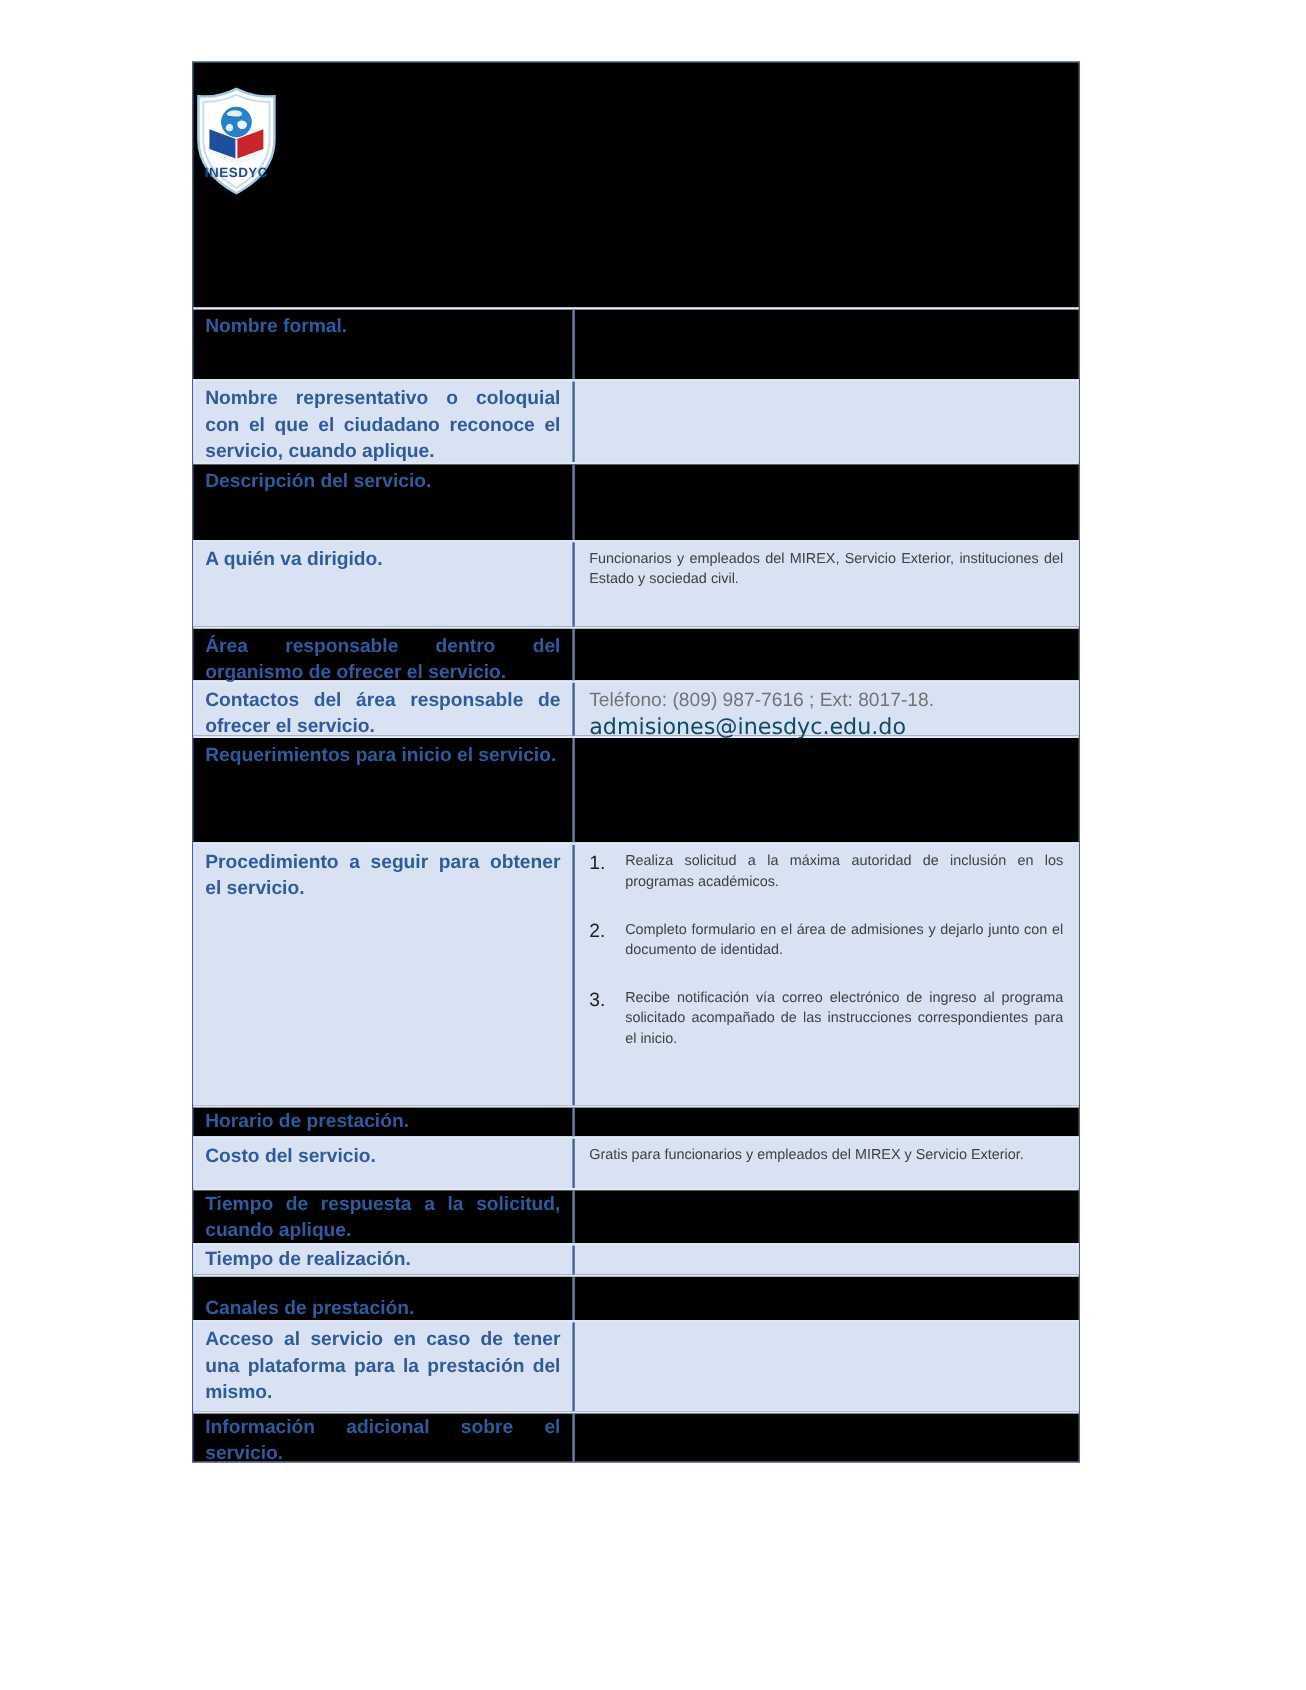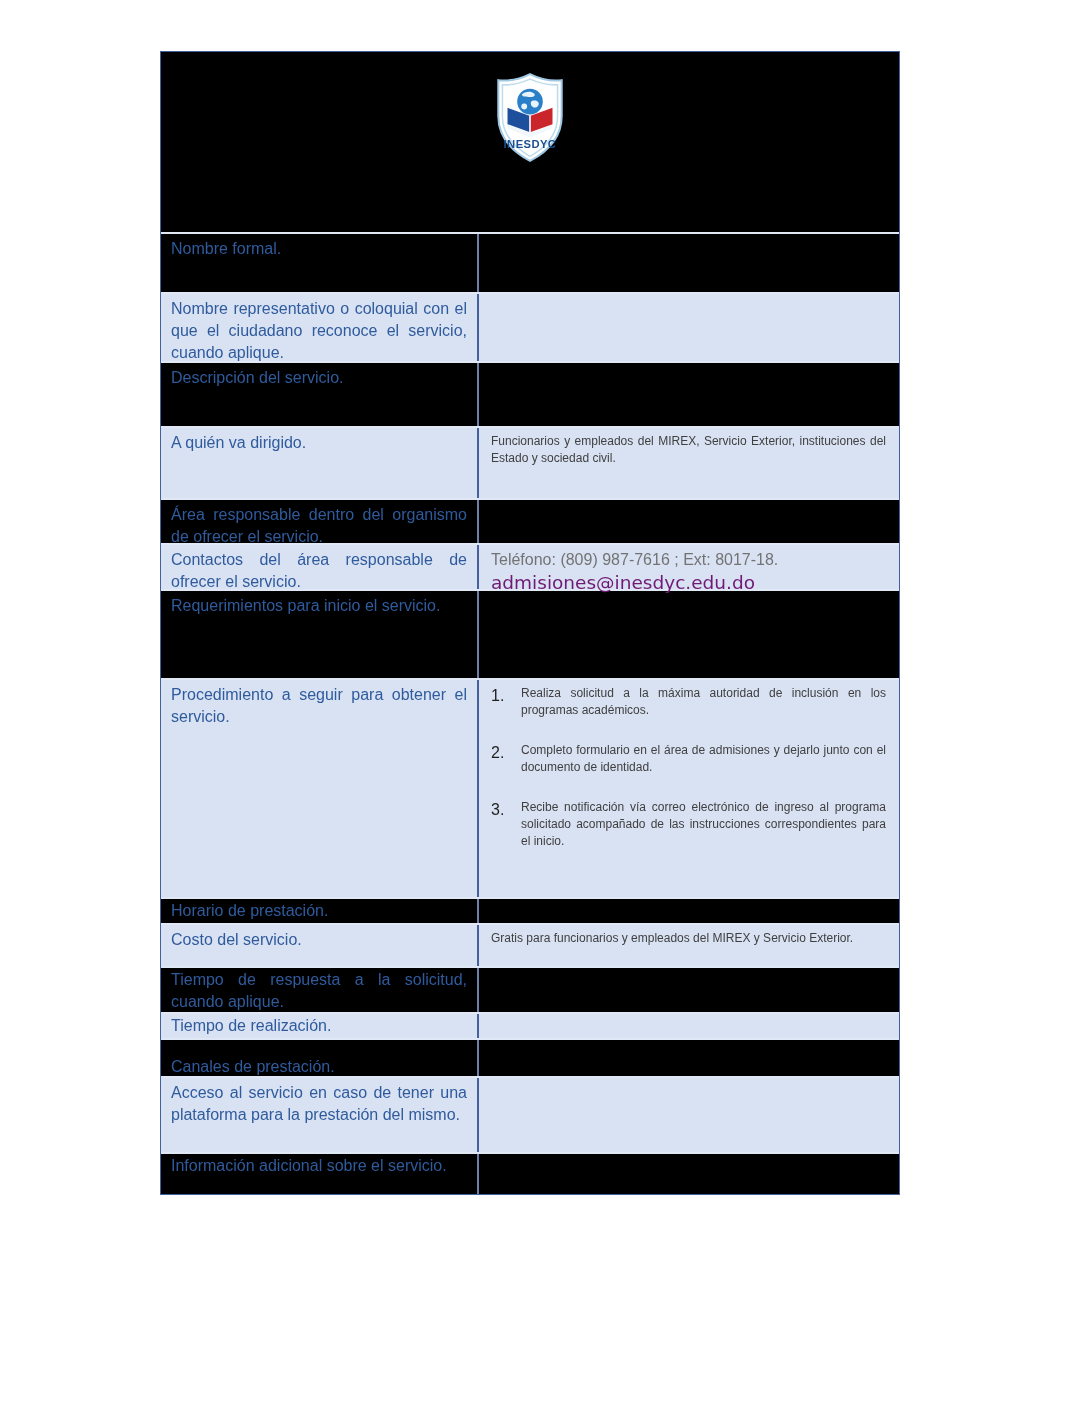--- a/index.html
+++ b/index.html
@@ -7,44 +7,44 @@
   body {
     width: 1088px; height: 1408px;
     font-family: "Liberation Sans", sans-serif;
     position: relative;
   }
   .doc {
     position: absolute; left: 160px; top: 51px; width: 740px;
     border: 1px solid #44619D;
   }
   .header-banner {
-    height: 180px; background: #000000;
-    display: flex; justify-content: center; align-items: flex-start;
+    height: 204px; background: #000000;
+    display: flex; align-items: flex-start;
   }
   .logo { margin-top: 20px; }
   .row { display: flex; border-top: 2px solid #dfe8f4; }
   .row.black { background: #000000; }
   .row.light { background: #D9E2F3; }
   .cl {
     width: 318px; flex: none;
     padding: 4px 10px 0 10px;
     border-right: 2px solid #44619D;
   }
   .row.black .cl { border-right-color: #6b80a8; }
   .cr { flex: 1; padding: 5px 13px 0 12px; }
   .label {
-    color: #2F5B9D; font-weight: normal; font-size: 16px;
+    color: #2F5B9D; font-weight: bold; font-size: 16px;
     line-height: 1.38; text-align: justify;
   }
   .val {
     color: #404040; font-size: 12px; line-height: 1.42; text-align: justify;
   }
   .contact-phone { color: #737373; font-size: 16px; line-height: 1.3; }
   .contact-email {
-    color: #701a75; font-family: "DejaVu Sans", sans-serif;
+    color: #0c4a6e; font-family: "DejaVu Sans", sans-serif;
     font-size: 18.5px; line-height: 1.25;
   }
   .oli { display: flex; margin-bottom: 23px; }
   .oli:last-child { margin-bottom: 0; }
   .num { width: 30px; flex: none; color: #1f1f1f; font-size: 16px; line-height: 1.42; }
   .oli .val { flex: 1; }
 </style>
 </head>
 <body>
 

